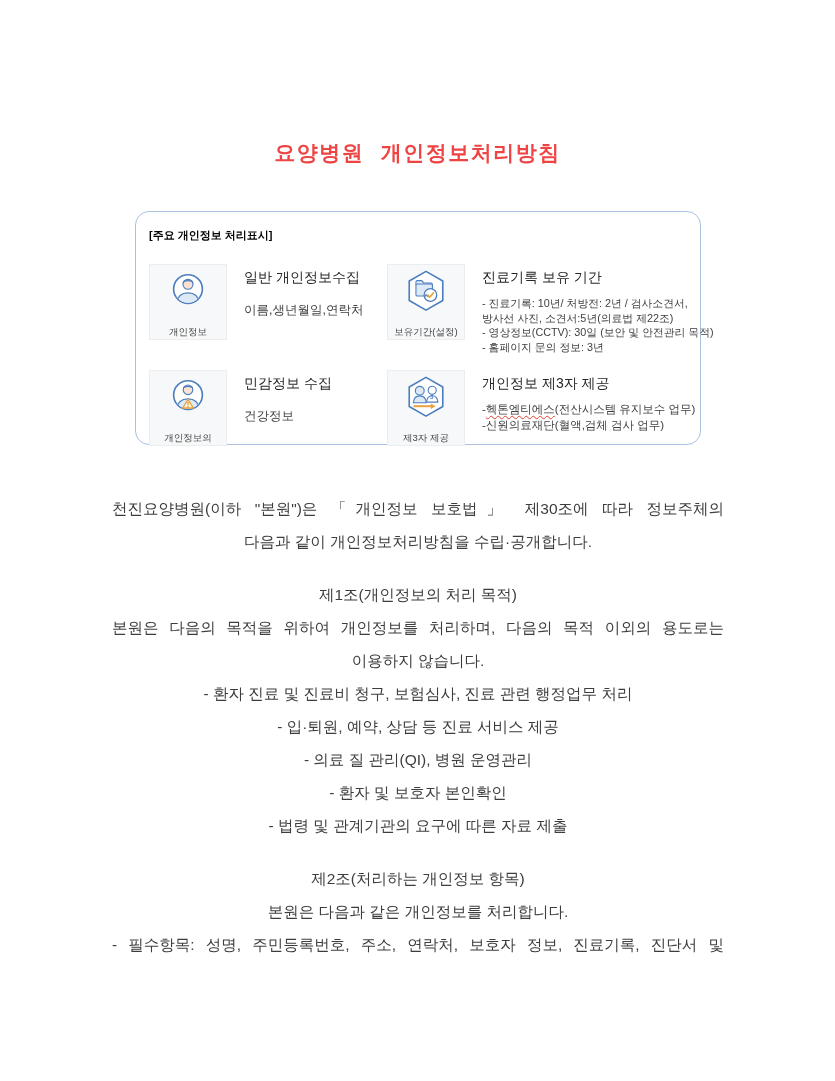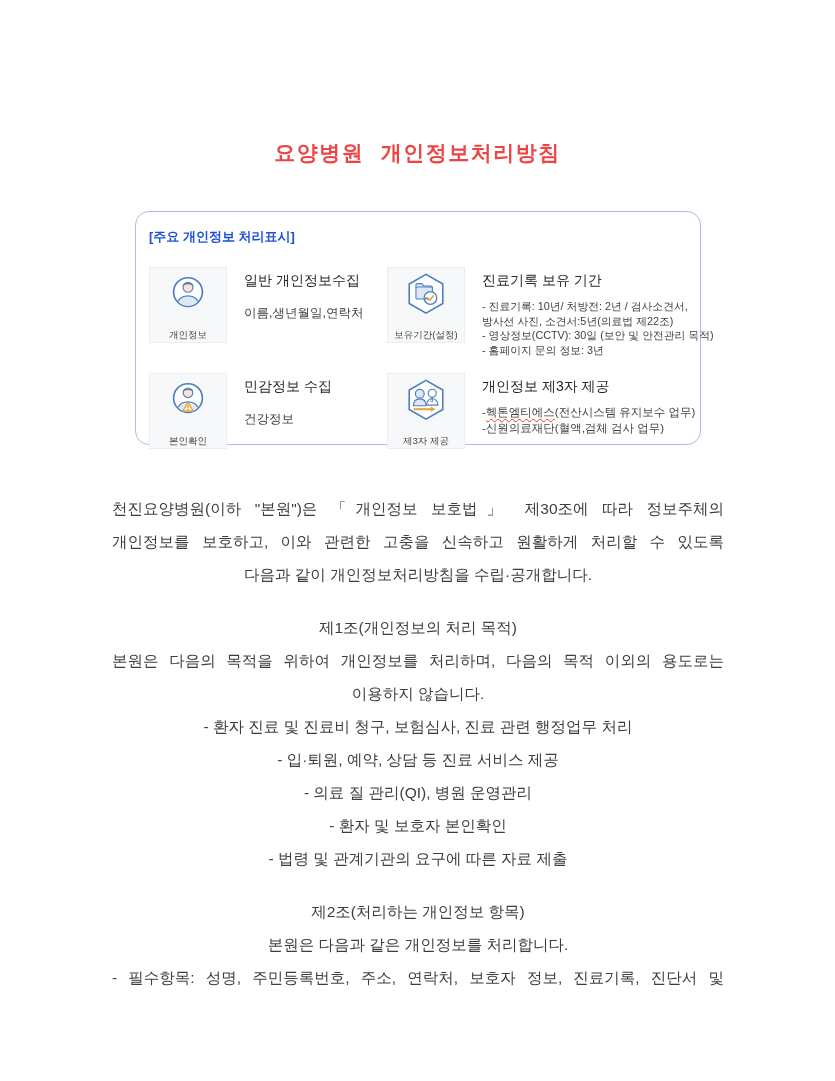--- a/index.html
+++ b/index.html
@@ -11,21 +11,21 @@
   .doc-title{
     position:absolute;top:139px;left:0;width:100%;text-align:center;
     font-size:21px;font-weight:bold;color:#ef4444;letter-spacing:1.5px;word-spacing:9px;margin:0;
   }
   
   .info-box{
     position:absolute;left:135px;top:211px;width:566px;height:234px;box-sizing:border-box;
     border:1.5px solid #a9c0de;border-radius:14px;background:#ffffff;
     padding:16px 12px 0 13px;
   }
-  .box-header{font-size:13px;font-weight:bold;color:#1d4ed8;}
+  .box-header{font-size:11px;font-weight:bold;color:#000000;}
   .box-grid{display:grid;grid-template-columns:238px 1fr;row-gap:16px;margin-top:21px;}
   .cell{display:flex;align-items:flex-start;}
   .tile{
     width:78px;height:76px;box-sizing:border-box;flex:none;
     background:#f7f8f9;border:1px solid #ebedef;
     display:flex;flex-direction:column;align-items:center;padding-top:3px;margin-right:17px;
   }
   .tile svg{width:52px;height:52px;display:block;}
   .tile-label{font-size:9.5px;color:#3f3f3f;margin-top:12px;white-space:nowrap;}
   .cell-text{min-width:0;}
@@ -117,21 +117,21 @@
             <circle cx="24" cy="22" r="15" fill="#ffffff" stroke="#4d7ebf" stroke-width="1.7"></circle>
             <g clip-path="url(#clipB)">
               <path d="M12 38 C12.5 28.5 17.5 26 24 26 C30.5 26 35.5 28.5 36 38 L12 38 Z" fill="#dee9f6" stroke="#4d7ebf" stroke-width="1.2"></path>
             </g>
             <circle cx="24" cy="16.5" r="5" fill="#fbe3d3" stroke="#4d7ebf" stroke-width="1.2"></circle>
             <path d="M19.2 15 C19.7 12.2 28.3 12.2 28.8 15" fill="none" stroke="#4d7ebf" stroke-width="1.2"></path>
             <path d="M24 26.5 L29.5 35.5 L18.5 35.5 Z" fill="#fdf6e9" stroke="#e8a33d" stroke-width="1.4" stroke-linejoin="round"></path>
             <line x1="24" y1="29.6" x2="24" y2="32.2" stroke="#e8a33d" stroke-width="1.5" stroke-linecap="round"></line>
             <circle cx="24" cy="34" r="0.9" fill="#e8a33d"></circle>
           </svg>
-          <span class="tile-label">본인확인</span>
+          <span class="tile-label">개인정보의</span>
         </div>
         <div class="cell-text">
           <div class="cell-heading">민감정보 수집</div>
           <div class="cell-sub">건강정보</div>
         </div>
       </div>
 
       <div class="cell">
         <div class="tile">
           <svg viewBox="0 0 48 48">
@@ -153,21 +153,20 @@
             <div>-신원의료재단(혈액,검체 검사 업무)</div>
           </div>
         </div>
       </div>
 
     </div>
   </div>
 
   <div class="body-text">
     <div class="bline jl">천진요양병원(이하 "본원")은 「개인정보 보호법」 제30조에 따라 정보주체의</div>
-    <div class="bline jl">개인정보를 보호하고, 이와 관련한 고충을 신속하고 원활하게 처리할 수 있도록</div>
     <div class="bline">다음과 같이 개인정보처리방침을 수립·공개합니다.</div>
     <div class="gap"></div>
     <div class="bline">제1조(개인정보의 처리 목적)</div>
     <div class="bline jl">본원은 다음의 목적을 위하여 개인정보를 처리하며, 다음의 목적 이외의 용도로는</div>
     <div class="bline">이용하지 않습니다.</div>
     <div class="bline">- 환자 진료 및 진료비 청구, 보험심사, 진료 관련 행정업무 처리</div>
     <div class="bline">- 입·퇴원, 예약, 상담 등 진료 서비스 제공</div>
     <div class="bline">- 의료 질 관리(QI), 병원 운영관리</div>
     <div class="bline">- 환자 및 보호자 본인확인</div>
     <div class="bline">- 법령 및 관계기관의 요구에 따른 자료 제출</div>

